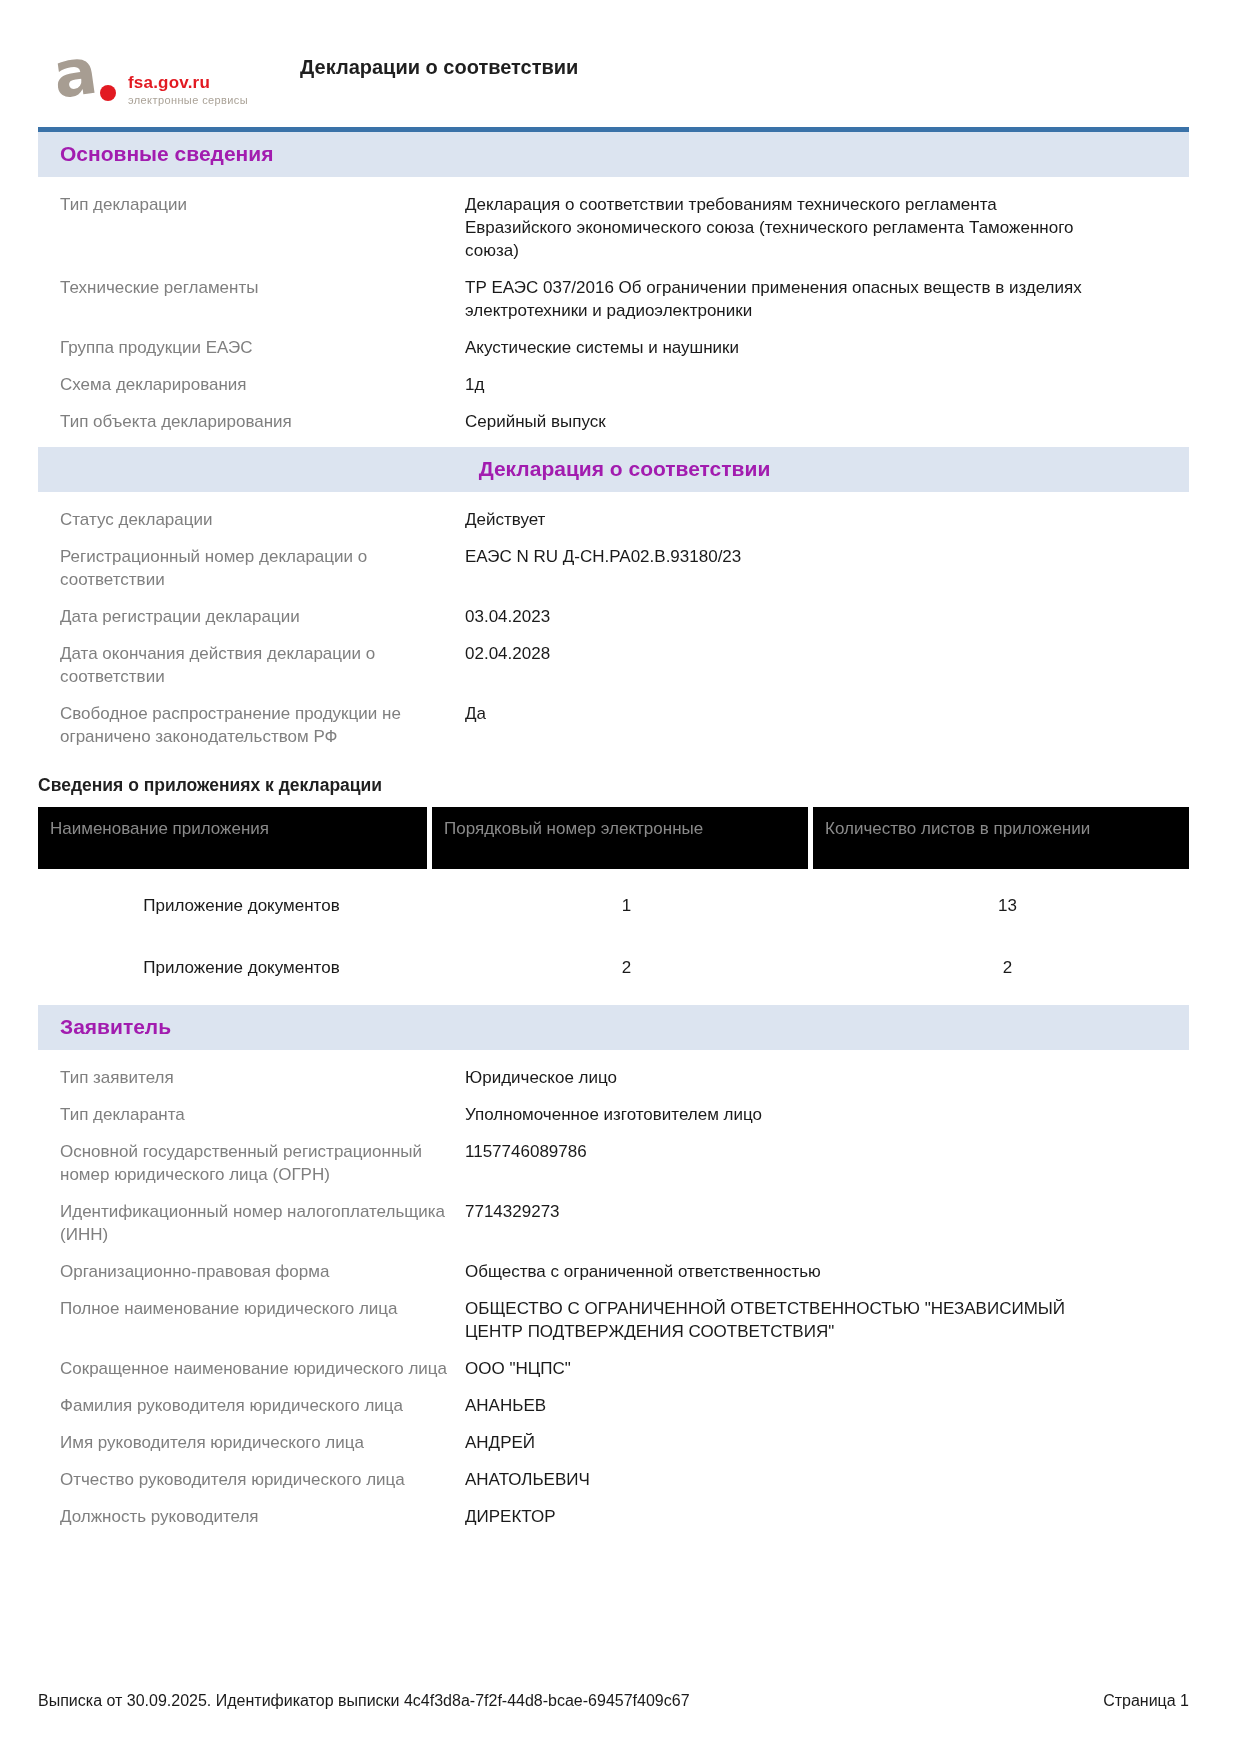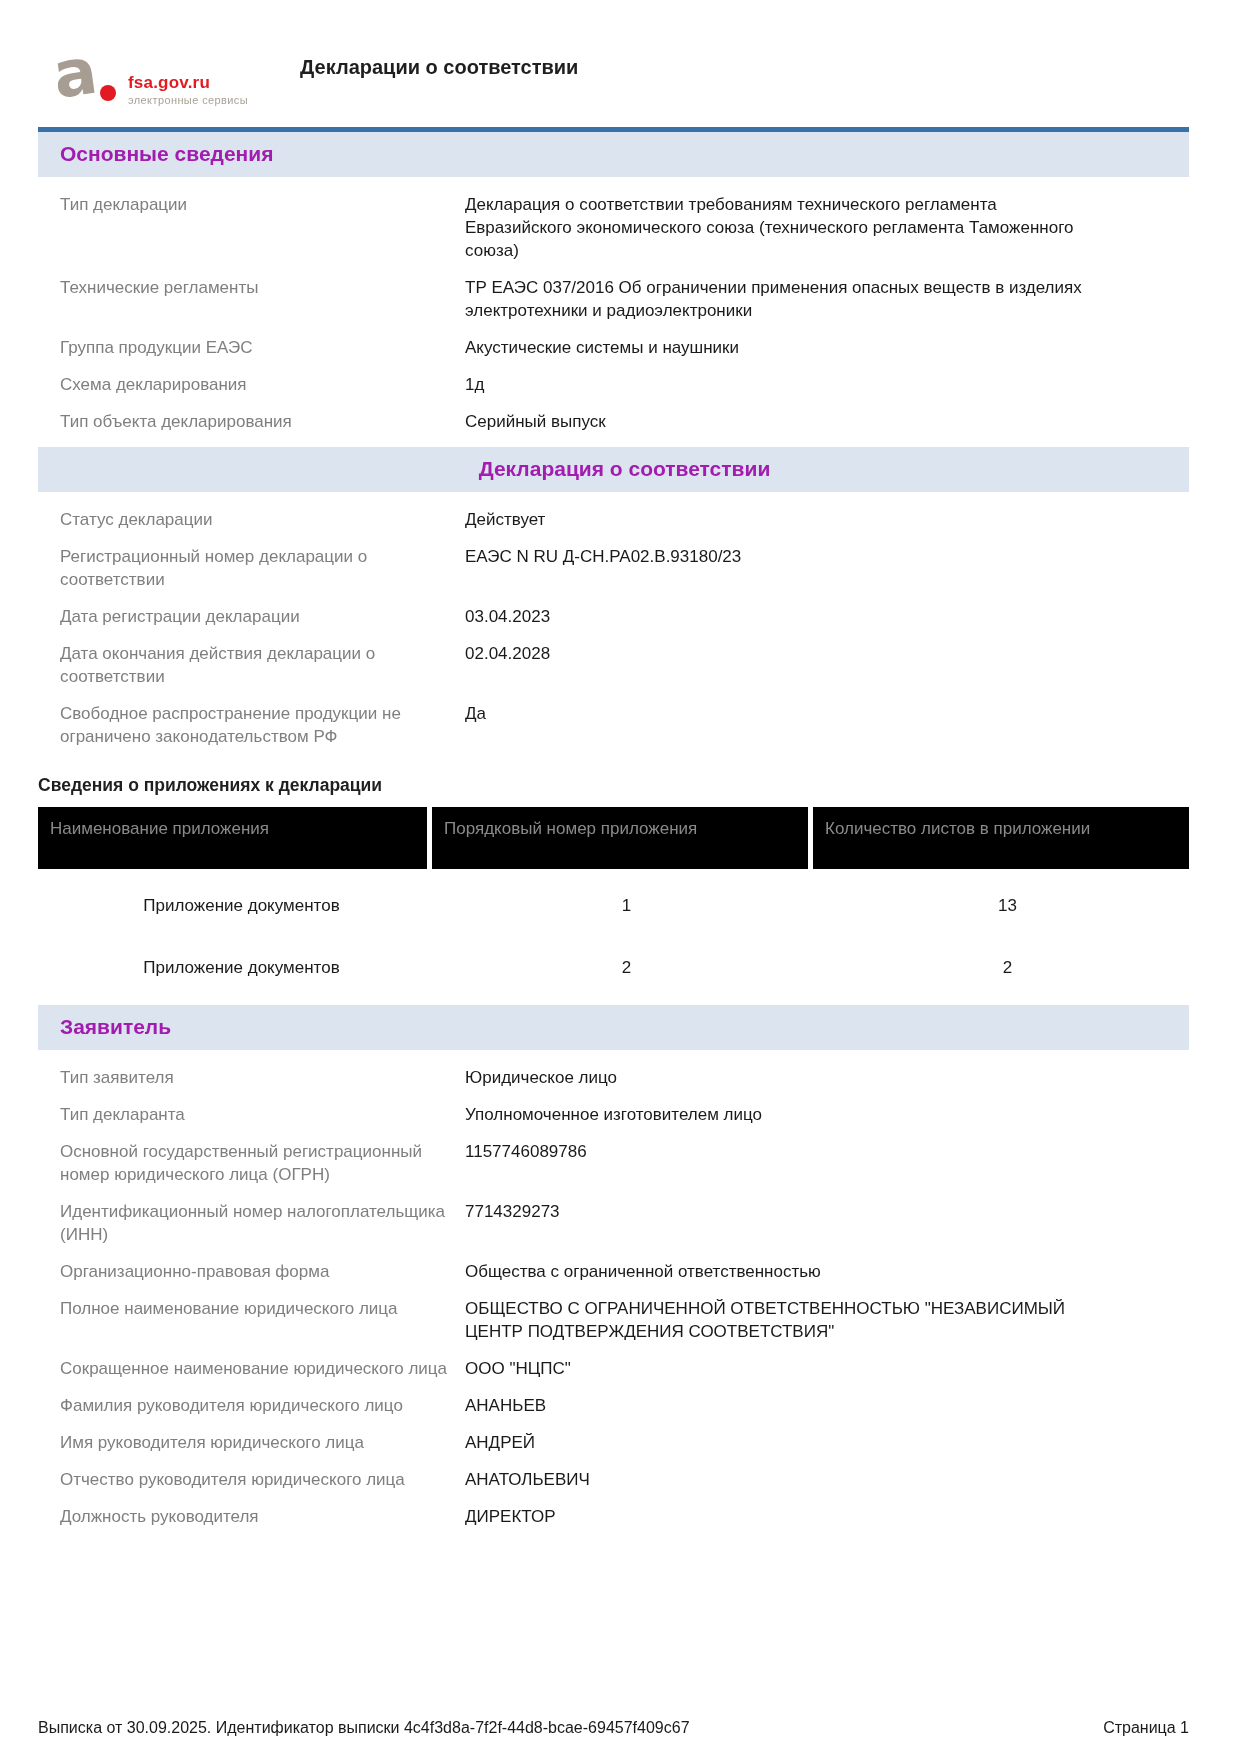--- a/index.html
+++ b/index.html
@@ -55,21 +55,21 @@
   .attach-row .cell {
     font-size:17px; line-height:22px; color:#1a1a1a;
     padding:26px 6px 14px 24px;
     text-align:center;
   }
 
   
   .doc-footer {
     position:absolute; left:38px; right:51px; top:1690px;
     display:flex; justify-content:space-between;
-    font-size:16px; color:#1a1a1a; line-height:21px;margin-top:27px;
+    font-size:16px; color:#1a1a1a; line-height:21px;
   }
 </style>
 </head>
 <body>
 
 <div class="page">
 
   <div class="doc-header">
     <div class="logo">
       <div class="logo-mark">
@@ -131,21 +131,21 @@
       <div class="row">
         <div class="label">Свободное распространение продукции не ограничено законодательством РФ</div>
         <div class="value">Да</div>
       </div>
     </div>
 
   <div class="attach-heading">Сведения о приложениях к декларации</div>
   <div class="attach-table">
     <div class="attach-head">
         <div class="hcell">Наименование приложения</div>
-        <div class="hcell">Порядковый номер приложения</div>
+        <div class="hcell">Порядковый номер электронные</div>
         <div class="hcell">Количество листов в приложении</div>
       </div>
     <div>
         <div class="attach-row">
           <div class="cell">Приложение документов</div>
           <div class="cell">1</div>
           <div class="cell">13</div>
         </div>
         <div class="attach-row">
           <div class="cell">Приложение документов</div>
@@ -179,21 +179,21 @@
       </div>
       <div class="row">
         <div class="label">Полное наименование юридического лица</div>
         <div class="value">ОБЩЕСТВО С ОГРАНИЧЕННОЙ ОТВЕТСТВЕННОСТЬЮ "НЕЗАВИСИМЫЙ ЦЕНТР ПОДТВЕРЖДЕНИЯ СООТВЕТСТВИЯ"</div>
       </div>
       <div class="row">
         <div class="label">Сокращенное наименование юридического лица</div>
         <div class="value">ООО "НЦПС"</div>
       </div>
       <div class="row">
-        <div class="label">Фамилия руководителя юридического лицо</div>
+        <div class="label">Фамилия руководителя юридического лица</div>
         <div class="value">АНАНЬЕВ</div>
       </div>
       <div class="row">
         <div class="label">Имя руководителя юридического лица</div>
         <div class="value">АНДРЕЙ</div>
       </div>
       <div class="row">
         <div class="label">Отчество руководителя юридического лица</div>
         <div class="value">АНАТОЛЬЕВИЧ</div>
       </div>

